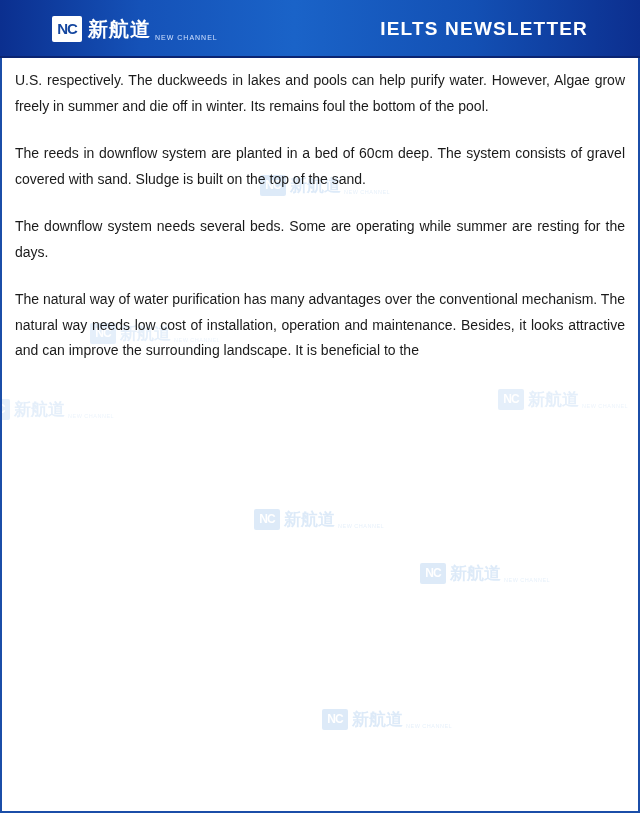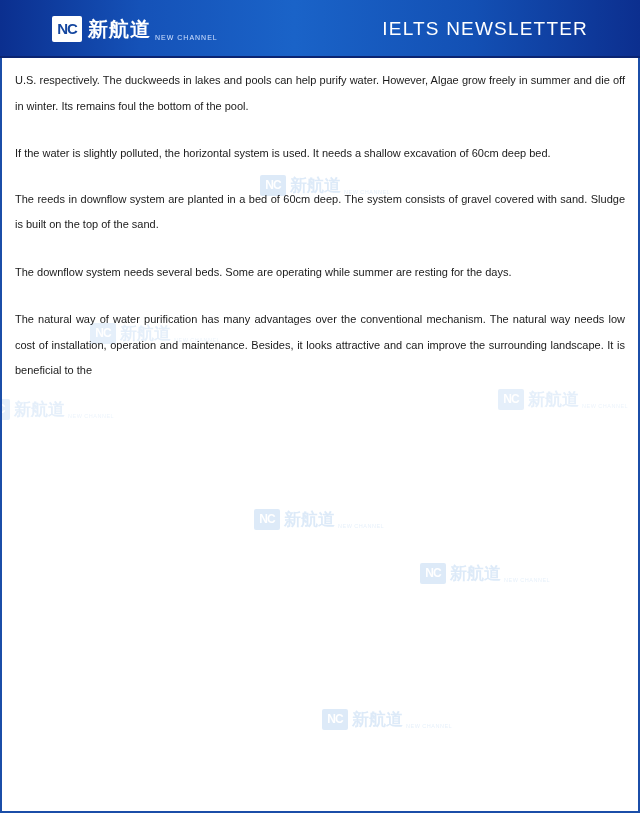--- a/index.html
+++ b/index.html
@@ -69,37 +69,37 @@
     align-self: flex-end;
     padding-bottom: 2px;
   }
   .header-title {
     position: absolute;
     right: 52px;
     top: 50%;
     transform: translateY(-50%);
     color: #ffffff;
     font-size: 19px;
-    font-weight: normal;
+    font-weight: bold;
     letter-spacing: 1.2px;
   }
   
   .content {
     position: relative;
     height: 755px;
     box-sizing: border-box;
     border-left: 2px solid #1b4ea8;
     border-right: 2px solid #1b4ea8;
     border-bottom: 2px solid #1b4ea8;
     padding: 10px 13px 0 13px;
     background: #ffffff;
     overflow: hidden;
   }
   .paragraph {
-    font-size: 11px;
+    font-size: 14px;
     line-height: 25.5px;
     color: #1a1a1a;
     text-align: justify;
     text-justify: inter-word;
     margin: 0 0 22px 0;
     position: relative;
     z-index: 2;
     font-family: "Liberation Sans", sans-serif;
   }
   .paragraph:first-child { margin-top: 0; }
@@ -190,19 +190,18 @@
       <span class="wm-cn">新航道</span>
       <span class="wm-en">NEW CHANNEL</span>
     </div>
     <div class="wm" style="left:320px; top:650px;">
       <span class="wm-mark">NC</span>
       <span class="wm-cn">新航道</span>
       <span class="wm-en">NEW CHANNEL</span>
     </div>
 
     <p class="paragraph">U.S. respectively. The duckweeds in lakes and pools can help purify water. However, Algae grow freely in summer and die off in winter. Its remains foul the bottom of the pool.</p>
-    <p class="paragraph tight">If the water is slightly polluted, the horizontal system is used. It needs a shallow excavation of 60cm deep bed.</p>
     <p class="paragraph">The reeds in downflow system are planted in a bed of 60cm deep. The system consists of gravel covered with sand. Sludge is built on the top of the sand.</p>
     <p class="paragraph">The downflow system needs several beds. Some are operating while summer are resting for the days.</p>
     <p class="paragraph last">The natural way of water purification has many advantages over the conventional mechanism. The natural way needs low cost of installation, operation and maintenance. Besides, it looks attractive and can improve the surrounding landscape. It is beneficial to the</p>
 
   </div>
 </div>
 
 </body></html>

